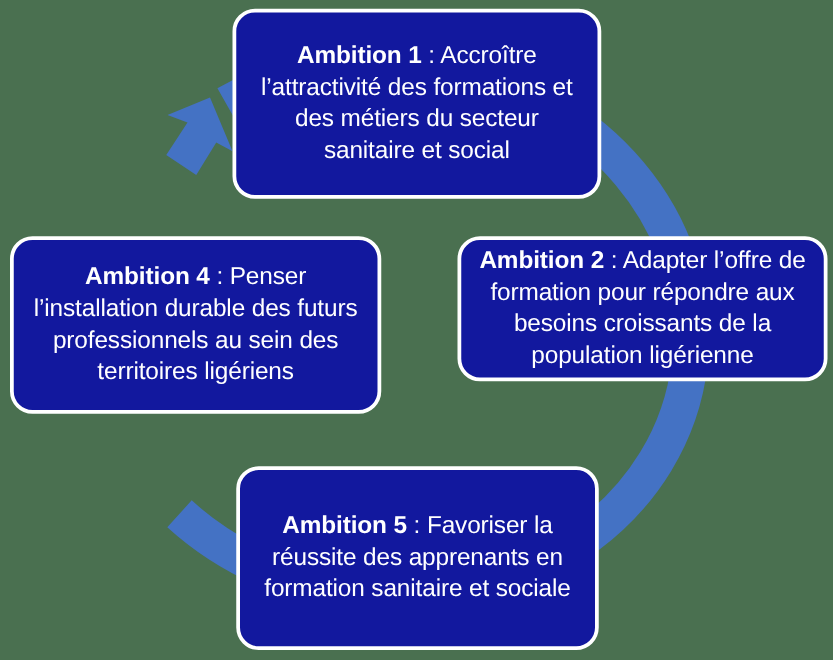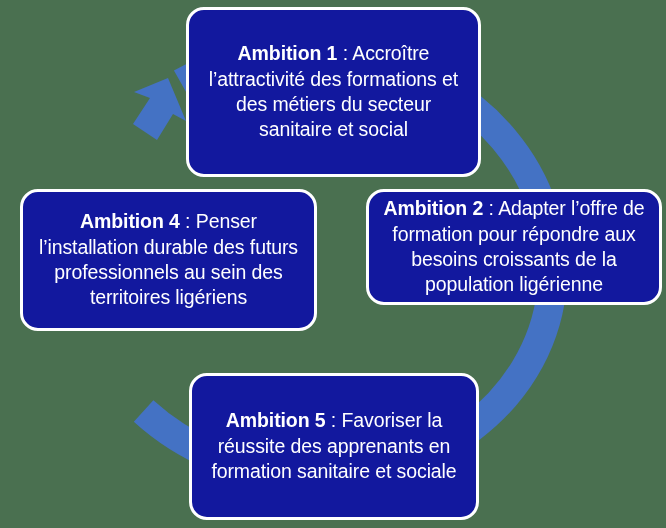--- a/index.html
+++ b/index.html
@@ -42,24 +42,24 @@
     letter-spacing: -0.1px;
   }
   .ambition-box .txt {
     display: block;
     width: 100%;
   }
   .lbl {
     font-weight: bold;
   }
   
-  #box-1 { left: 186px; top: 7px;   width: 295px; height: 170px; }
+  #box-1 { left: 186px; top: 7px;   width: 295px; height: 152px; }
   #box-2 { left: 366px; top: 189px; width: 296px; height: 116px; justify-content: center; }
   #box-3 { left: 189px; top: 373px; width: 290px; height: 147px; }
-  #box-4 { left: 20px;   top: 189px; width: 297px; height: 142px; }
+  #box-4 { left: 8px;   top: 189px; width: 297px; height: 142px; }
 </style>
 </head>
 <body>
 
 <div id="diagram">
 
   <svg id="ring-layer" viewBox="0 0 666 528">
     <g>
 
       <path d="M 163 100

